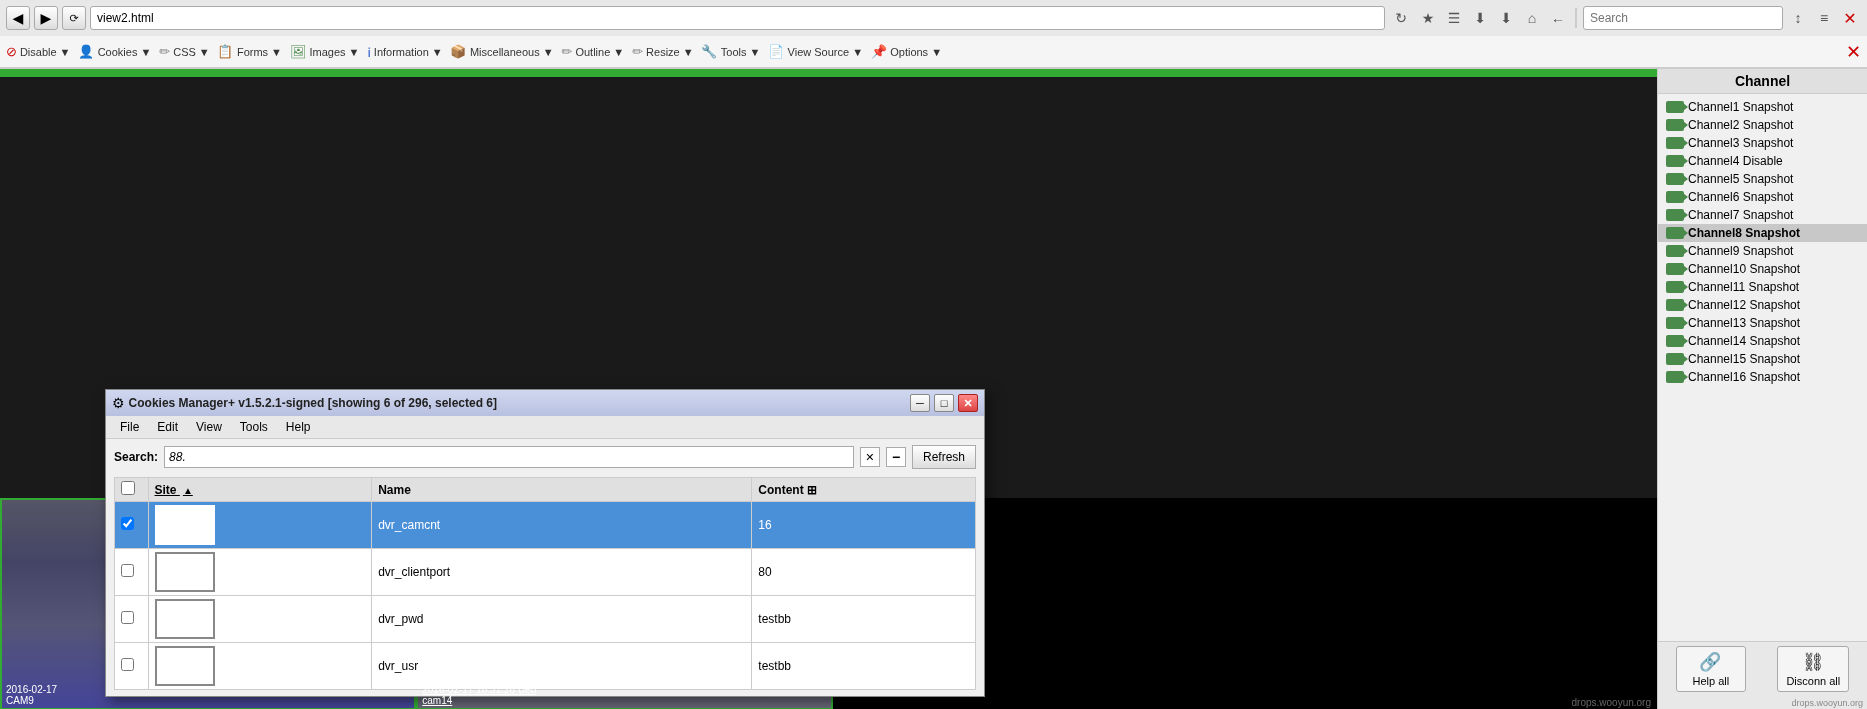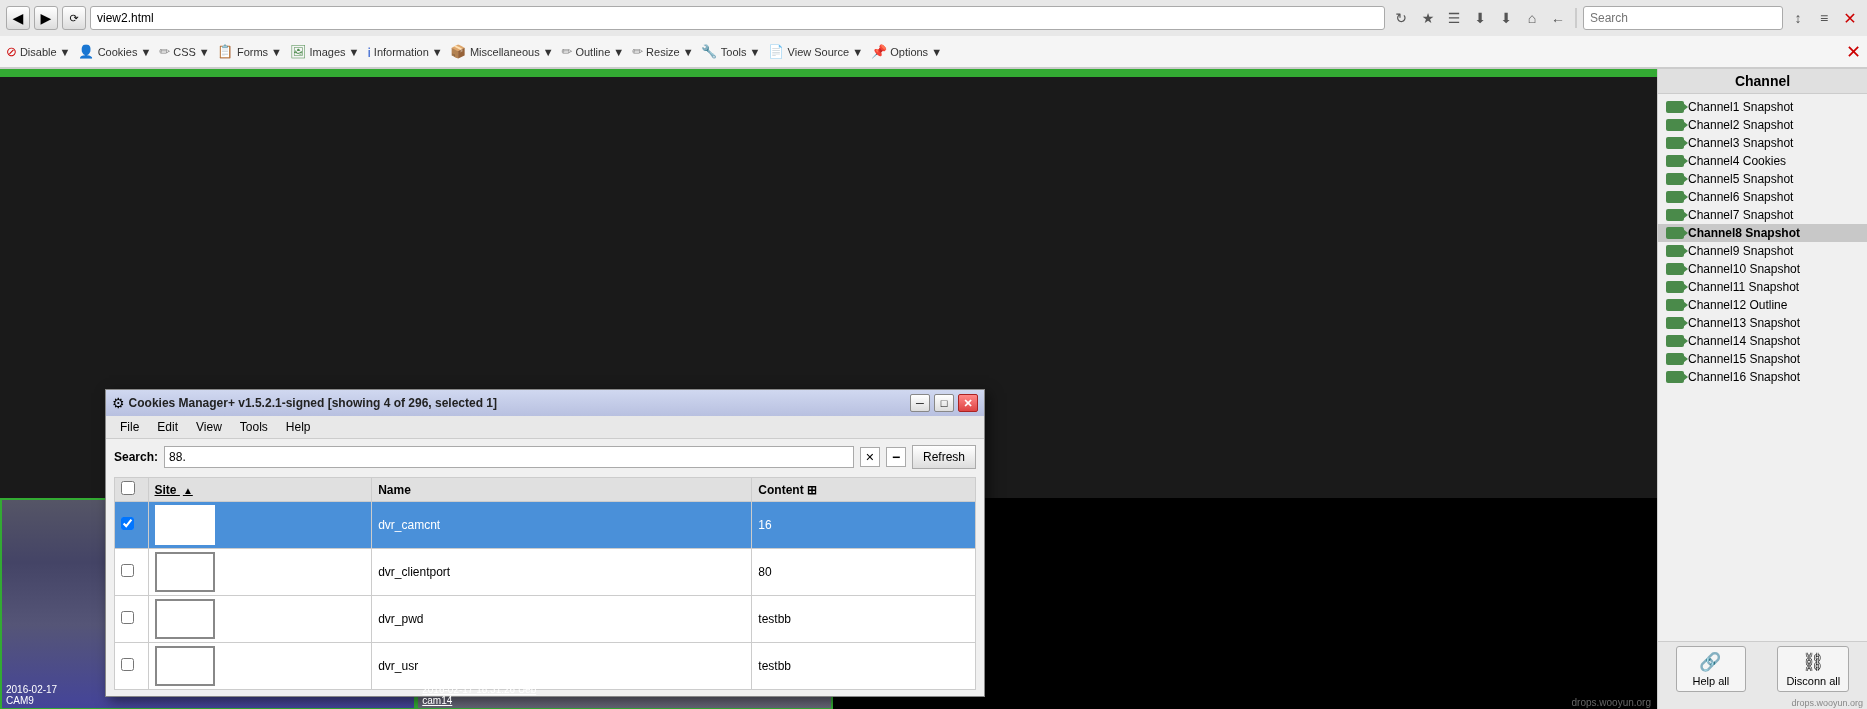--- a/index.html
+++ b/index.html
@@ -59,21 +59,21 @@
     .dialog-titlebar { display: flex; align-items: center; background: linear-gradient(#d0d8f0, #b8c0e0); padding: 4px 6px; gap: 4px; }
     .dialog-title-text { flex: 1; font-size: 12px; font-weight: bold; color: #222; }
     .dialog-title-icon { font-size: 14px; }
     .dialog-btn { width: 20px; height: 18px; border: 1px solid #888; background: linear-gradient(#fff, #ddd); border-radius: 2px; cursor: pointer; display: flex; align-items: center; justify-content: center; font-size: 11px; font-weight: bold; }
     .dialog-btn.close { background: linear-gradient(#f88, #d44); color: #fff; border-color: #a22; }
     .dialog-menubar { display: flex; gap: 2px; padding: 2px 6px; background: #e8e8e8; border-bottom: 1px solid #ccc; }
     .dialog-menu-item { padding: 2px 8px; cursor: pointer; font-size: 12px; }
     .dialog-body { padding: 6px 8px; }
     .search-row { display: flex; align-items: center; gap: 6px; margin-bottom: 8px; }
     .search-label { font-size: 12px; font-weight: bold; }
-    .search-input { flex: 1; height: 22px; border: 1px solid #aaa; padding: 0 4px; font-size: 12px; }
+    .search-input { flex: 1; height: 22px; border: 1px solid #aaa; padding: 0 4px; font-size: 12px; font-style: italic; }
     .search-clear { width: 20px; height: 20px; border: 1px solid #aaa; background: #fff; cursor: pointer; display: flex; align-items: center; justify-content: center; font-size: 11px; }
     .search-minus { width: 20px; height: 20px; border: 1px solid #aaa; background: #fff; cursor: pointer; display: flex; align-items: center; justify-content: center; font-size: 14px; font-weight: bold; }
     .refresh-btn { padding: 2px 10px; border: 1px solid #aaa; background: linear-gradient(#fff, #ddd); cursor: pointer; font-size: 12px; height: 24px; text-align: center; }
 
     
     .cookie-table { width: 100%; border-collapse: collapse; font-size: 12px; }
     .cookie-table th { background: #e0e0e0; border: 1px solid #ccc; padding: 3px 6px; text-align: left; font-size: 12px; }
     .cookie-table td { border: 1px solid #ccc; padding: 3px 6px; background: white; }
     .cookie-table tr.selected td { background: #4a90d9; color: white; }
     .header-checkbox { width: 14px; height: 14px; }
@@ -222,21 +222,21 @@
       <div style="flex:2;background:#000;"></div>
     </div>
 
     <div style="position:absolute;bottom:2px;right:6px;color:rgba(200,200,200,0.5);font-size:10px;z-index:5;">drops.wooyun.org</div>
 
     <div class="dialog-overlay">
       <div class="dialog">
 
         <div class="dialog-titlebar">
           <span class="dialog-title-icon">⚙</span>
-          <span class="dialog-title-text">Cookies Manager+ v1.5.2.1-signed [showing 4 of 296, selected 1]</span>
+          <span class="dialog-title-text">Cookies Manager+ v1.5.2.1-signed [showing 6 of 296, selected 6]</span>
           <button class="dialog-btn">─</button>
           <button class="dialog-btn">□</button>
           <button class="dialog-btn close">✕</button>
         </div>
 
         <div class="dialog-menubar">
           <span class="dialog-menu-item">File</span>
           <span class="dialog-menu-item">Edit</span>
           <span class="dialog-menu-item">View</span>
           <span class="dialog-menu-item">Tools</span>
@@ -310,21 +310,21 @@
         <div class="channel-item">
           <span class="cam-icon"></span>
           <span>Channel2 Snapshot</span>
         </div>
         <div class="channel-item">
           <span class="cam-icon"></span>
           <span>Channel3 Snapshot</span>
         </div>
         <div class="channel-item">
           <span class="cam-icon"></span>
-          <span>Channel4 Cookies</span>
+          <span>Channel4 Disable</span>
         </div>
         <div class="channel-item">
           <span class="cam-icon"></span>
           <span>Channel5 Snapshot</span>
         </div>
         <div class="channel-item">
           <span class="cam-icon"></span>
           <span>Channel6 Snapshot</span>
         </div>
         <div class="channel-item">
@@ -342,21 +342,21 @@
         <div class="channel-item">
           <span class="cam-icon"></span>
           <span>Channel10 Snapshot</span>
         </div>
         <div class="channel-item">
           <span class="cam-icon"></span>
           <span>Channel11 Snapshot</span>
         </div>
         <div class="channel-item">
           <span class="cam-icon"></span>
-          <span>Channel12 Outline</span>
+          <span>Channel12 Snapshot</span>
         </div>
         <div class="channel-item">
           <span class="cam-icon"></span>
           <span>Channel13 Snapshot</span>
         </div>
         <div class="channel-item">
           <span class="cam-icon"></span>
           <span>Channel14 Snapshot</span>
         </div>
         <div class="channel-item">

